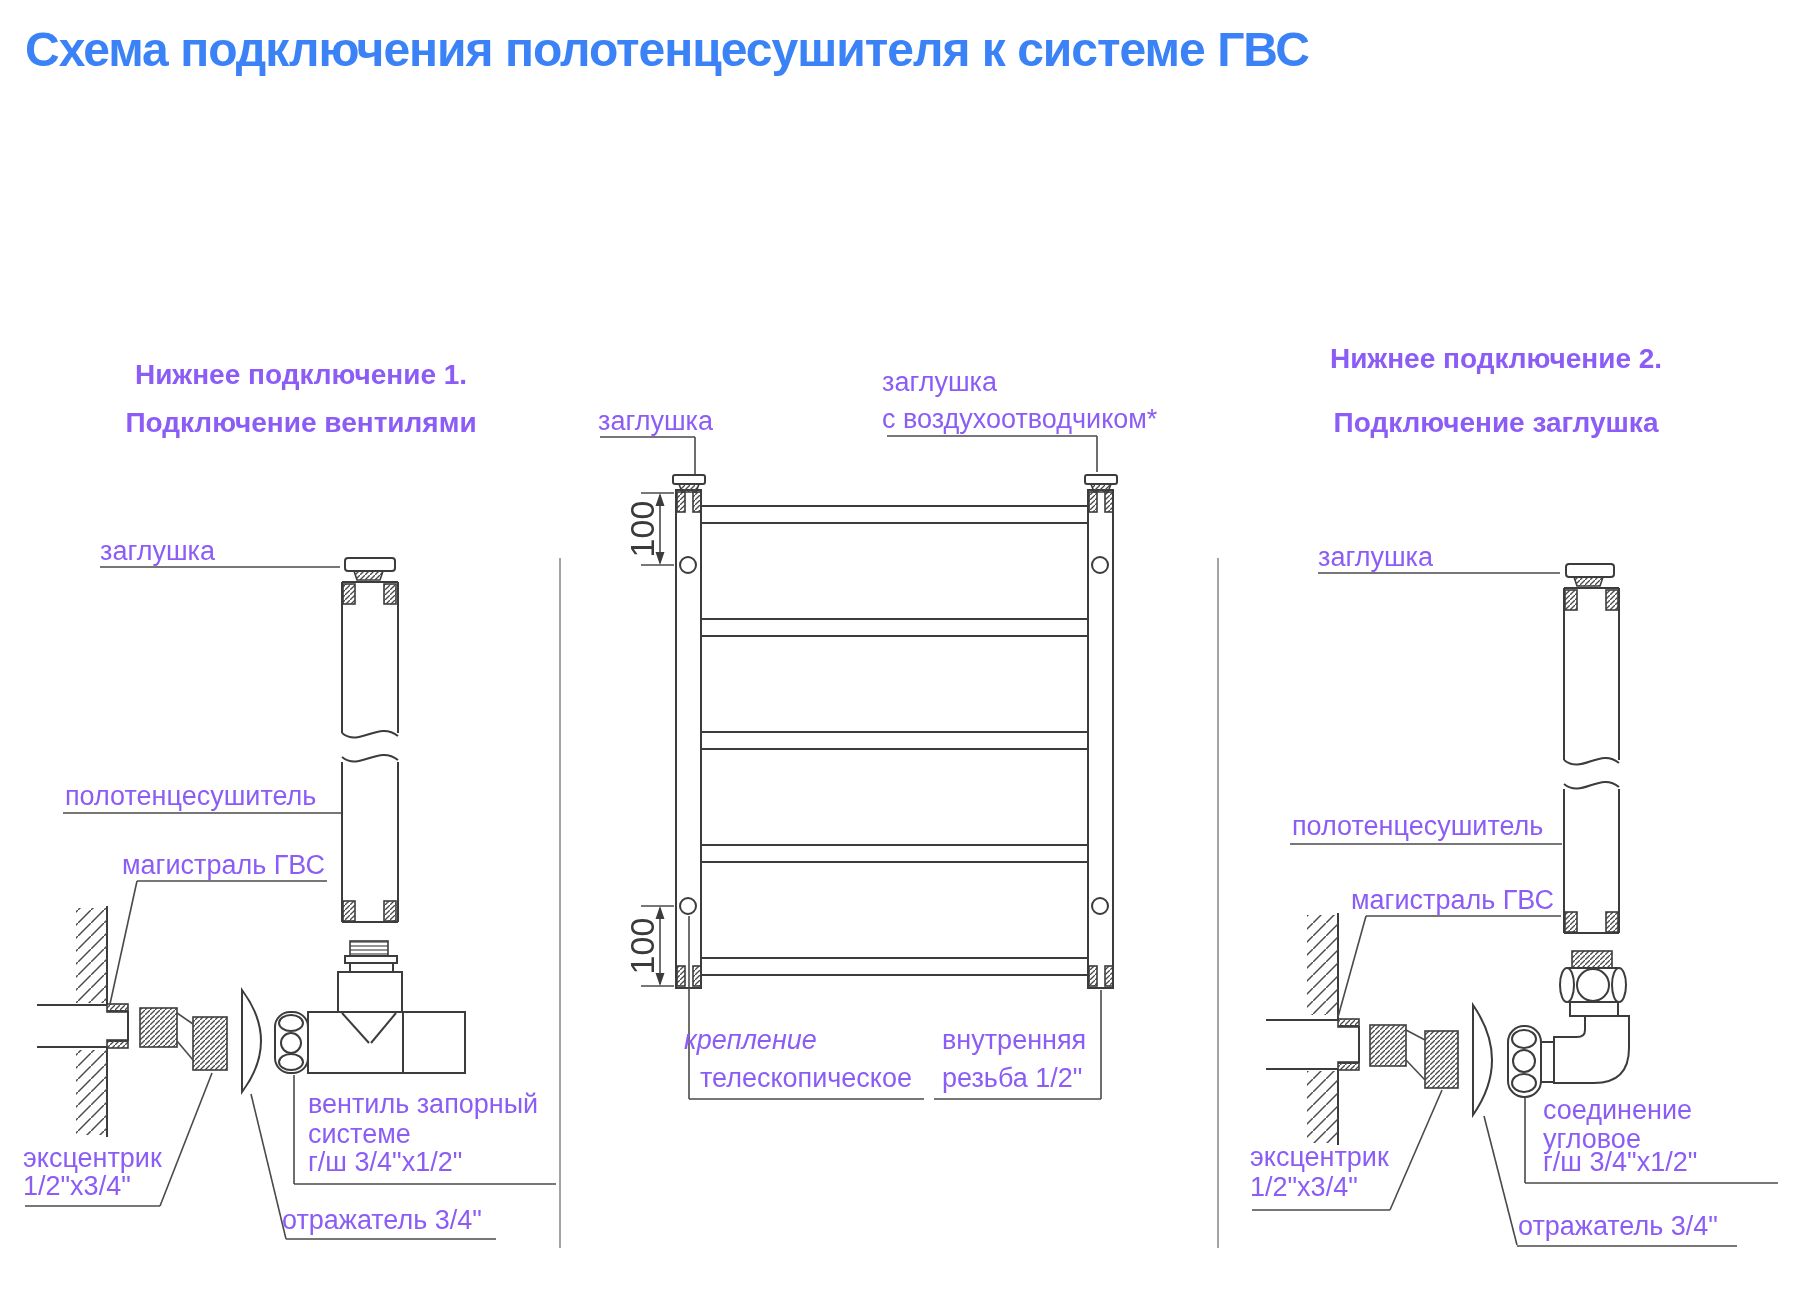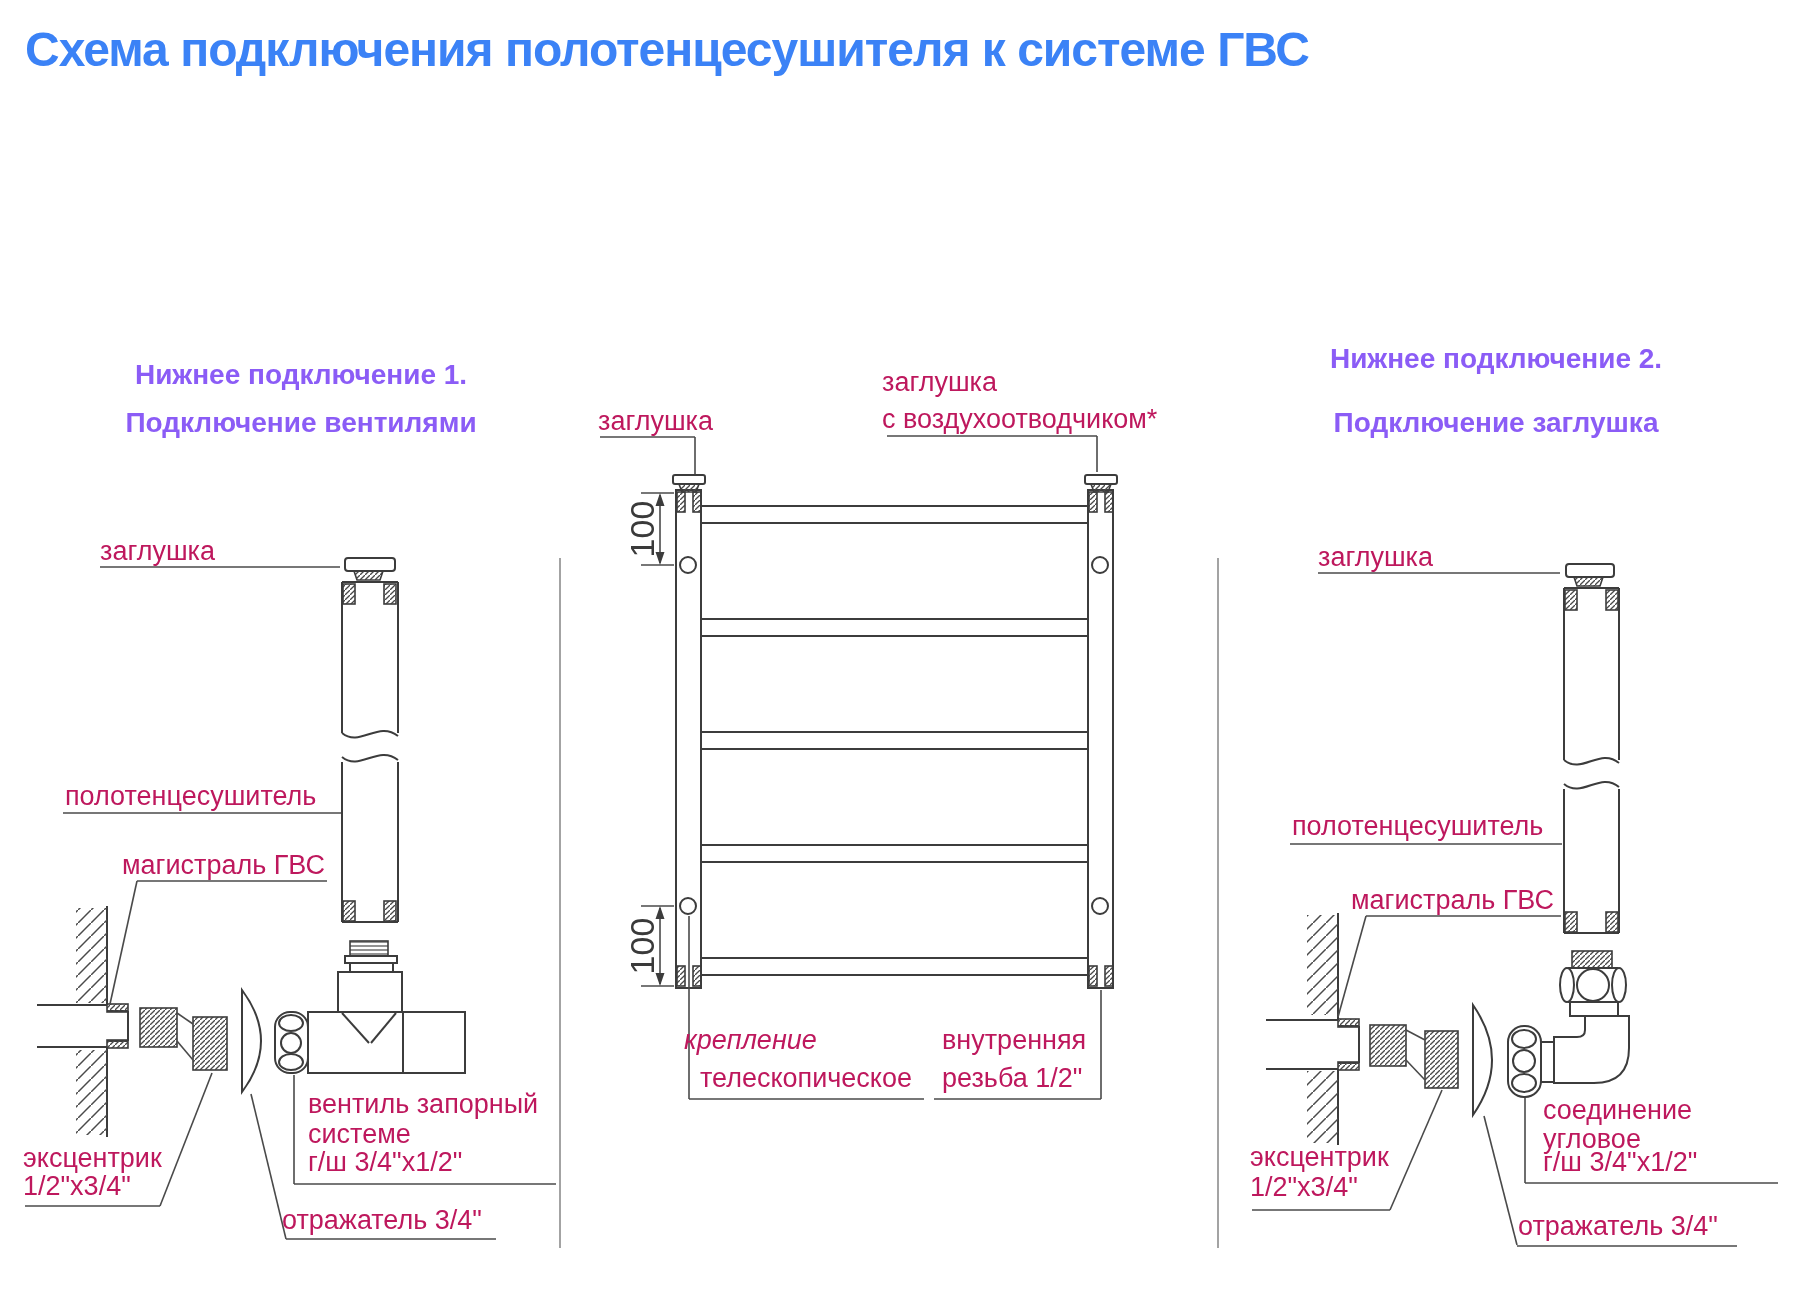--- a/index.html
+++ b/index.html
@@ -9,21 +9,21 @@
   }
   .title{
     position:absolute;left:25px;top:22px;width:1740px;
     font-size:48px;font-weight:bold;color:#3b82f6;letter-spacing:-1px;white-space:nowrap;
   }
   .heading{
     position:absolute;width:400px;text-align:center;
     font-size:28px;font-weight:bold;color:#8b5cf6;white-space:nowrap;line-height:1.1;
   }
   .lbl{
-    position:absolute;font-size:27px;color:#be185d;white-space:nowrap;line-height:1.1;
+    position:absolute;font-size:27px;color:#8b5cf6;white-space:nowrap;line-height:1.1;
   }
   svg.art{position:absolute;left:0;top:0;}
   svg .ln{stroke:#3c3c3c;stroke-width:2;fill:none;}
   svg .thin{stroke:#4a4a4a;stroke-width:1.6;fill:none;}
   svg .wfill{fill:#ffffff;stroke:#3c3c3c;stroke-width:2;}
   svg .hfill{fill:url(#th);stroke:#3c3c3c;stroke-width:1.6;}
   svg .hhfill{fill:url(#hh);stroke:#3c3c3c;stroke-width:1.6;}
   svg .arrow{fill:#3c3c3c;stroke:none;}
   svg text.dim{font-family:"Liberation Sans","DejaVu Sans",sans-serif;font-size:34px;fill:#3a3a3a;text-anchor:middle;}
   .divider{stroke:#8c8c8c;stroke-width:1.6;}

